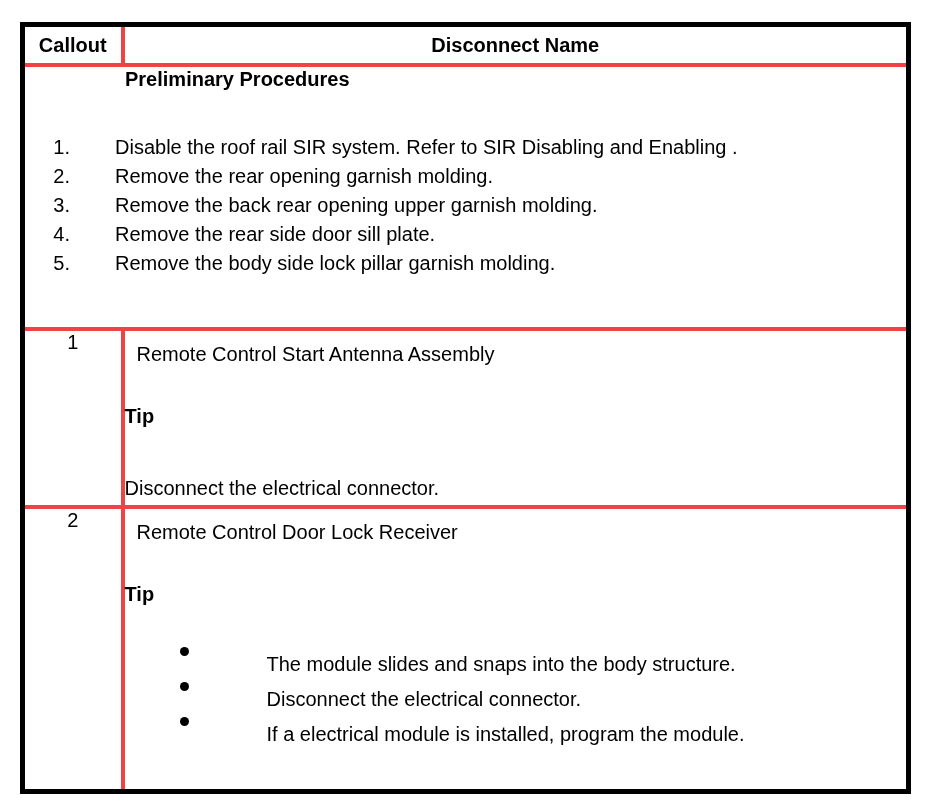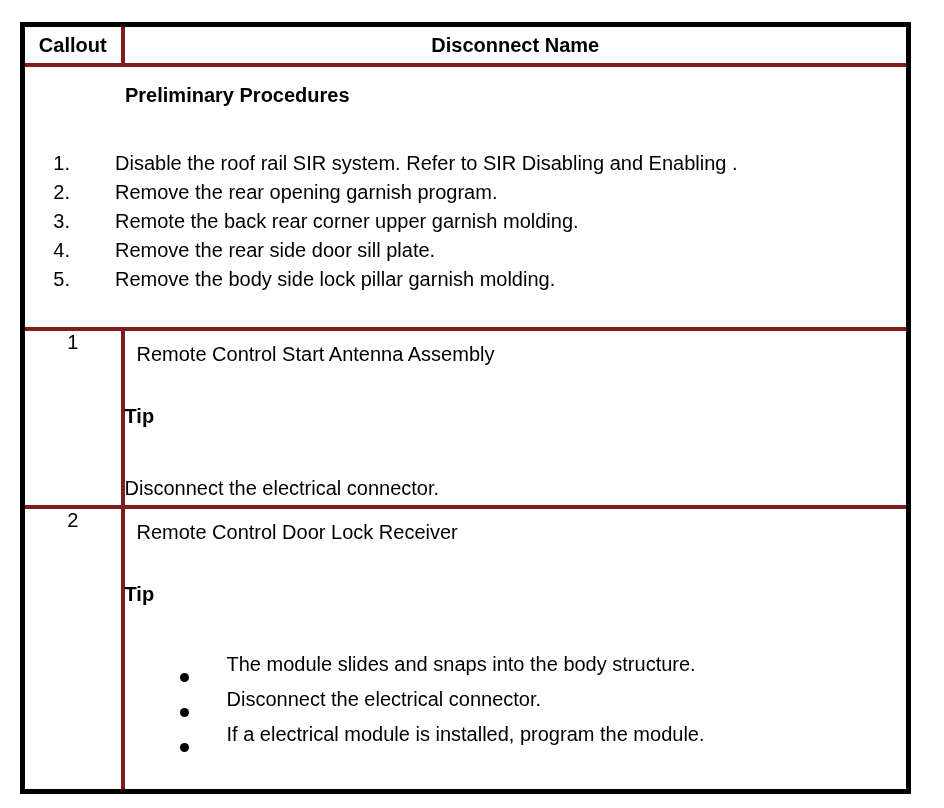--- a/index.html
+++ b/index.html
@@ -25,58 +25,58 @@
     top: 22px;
     width: 891px;
     border-collapse: collapse;
     table-layout: fixed;
     border: 5px solid #000000;
     font-size: 20px;
   }
   table.doc-table col.col-callout { width: 100px; }
   table.doc-table th,
   table.doc-table td {
-    border: 4px solid #7f1d1d;
+    border: 4px solid #ef4444;
     padding: 0;
     vertical-align: top;
     background: #ffffff;
   }
   
   tr.header-row th {
     height: 36px;
     font-weight: bold;
     text-align: center;
     vertical-align: middle;
     font-size: 20px;
   }
   
   td.prelim-cell { height: 260px; padding: 8px 6px 0 0; }
   .prelim-title {
     font-weight: bold;
     line-height: 24px;
-    margin: 16px 0 0 100px;
+    margin: 0 0 0 100px;
   }
   .steps { margin-top: 42px; }
   .oli { display: flex; line-height: 29px; }
   .oli .num { width: 45px; text-align: right; flex: 0 0 auto; }
   .oli .txt { margin-left: 45px; white-space: pre; }
   
   td.callout-cell {
     text-align: center;
     vertical-align: middle;
     font-size: 20px;
   }
   td.content-cell { padding: 8px 6px 0 4px; }
   tr.row-1 td { height: 174px; }
   tr.row-2 td { height: 280px; }
   p.pname { margin: 12px; line-height: 22px; }
   p.tip { margin: 40px 6px 0 0; font-weight: bold; line-height: 22px; }
   p.note { margin: 50px 0 0 0; line-height: 22px; }
   .bullets { margin-top: 42px; }
-  .bli { display: flex; align-items: flex-end; height: 35px; }
+  .bli { display: flex; align-items: flex-start; height: 35px; gap: 40px; }
   .bdot {
     flex: 0 0 auto;
     width: 9px;
     height: 9px;
     border-radius: 50%;
     background: #000000;
     margin-left: 55px;
   }
   .btxt { margin-left: 38px; line-height: 35px; white-space: pre; }
 </style>
@@ -98,25 +98,25 @@
       <tr>
         <td class="prelim-cell" colspan="2">
           <div class="prelim-title">Preliminary Procedures</div>
           <div class="steps">
             <div class="oli">
               <span class="num">1.</span>
               <span class="txt">Disable the roof rail SIR system. Refer to SIR Disabling and Enabling .</span>
             </div>
             <div class="oli">
               <span class="num">2.</span>
-              <span class="txt">Remove the rear opening garnish program.</span>
+              <span class="txt">Remove the rear opening garnish molding.</span>
             </div>
             <div class="oli">
               <span class="num">3.</span>
-              <span class="txt">Remote the back rear corner upper garnish molding.</span>
+              <span class="txt">Remove the back rear opening upper garnish molding.</span>
             </div>
             <div class="oli">
               <span class="num">4.</span>
               <span class="txt">Remove the rear side door sill plate.</span>
             </div>
             <div class="oli">
               <span class="num">5.</span>
               <span class="txt">Remove the body side lock pillar garnish molding.</span>
             </div>
           </div>

